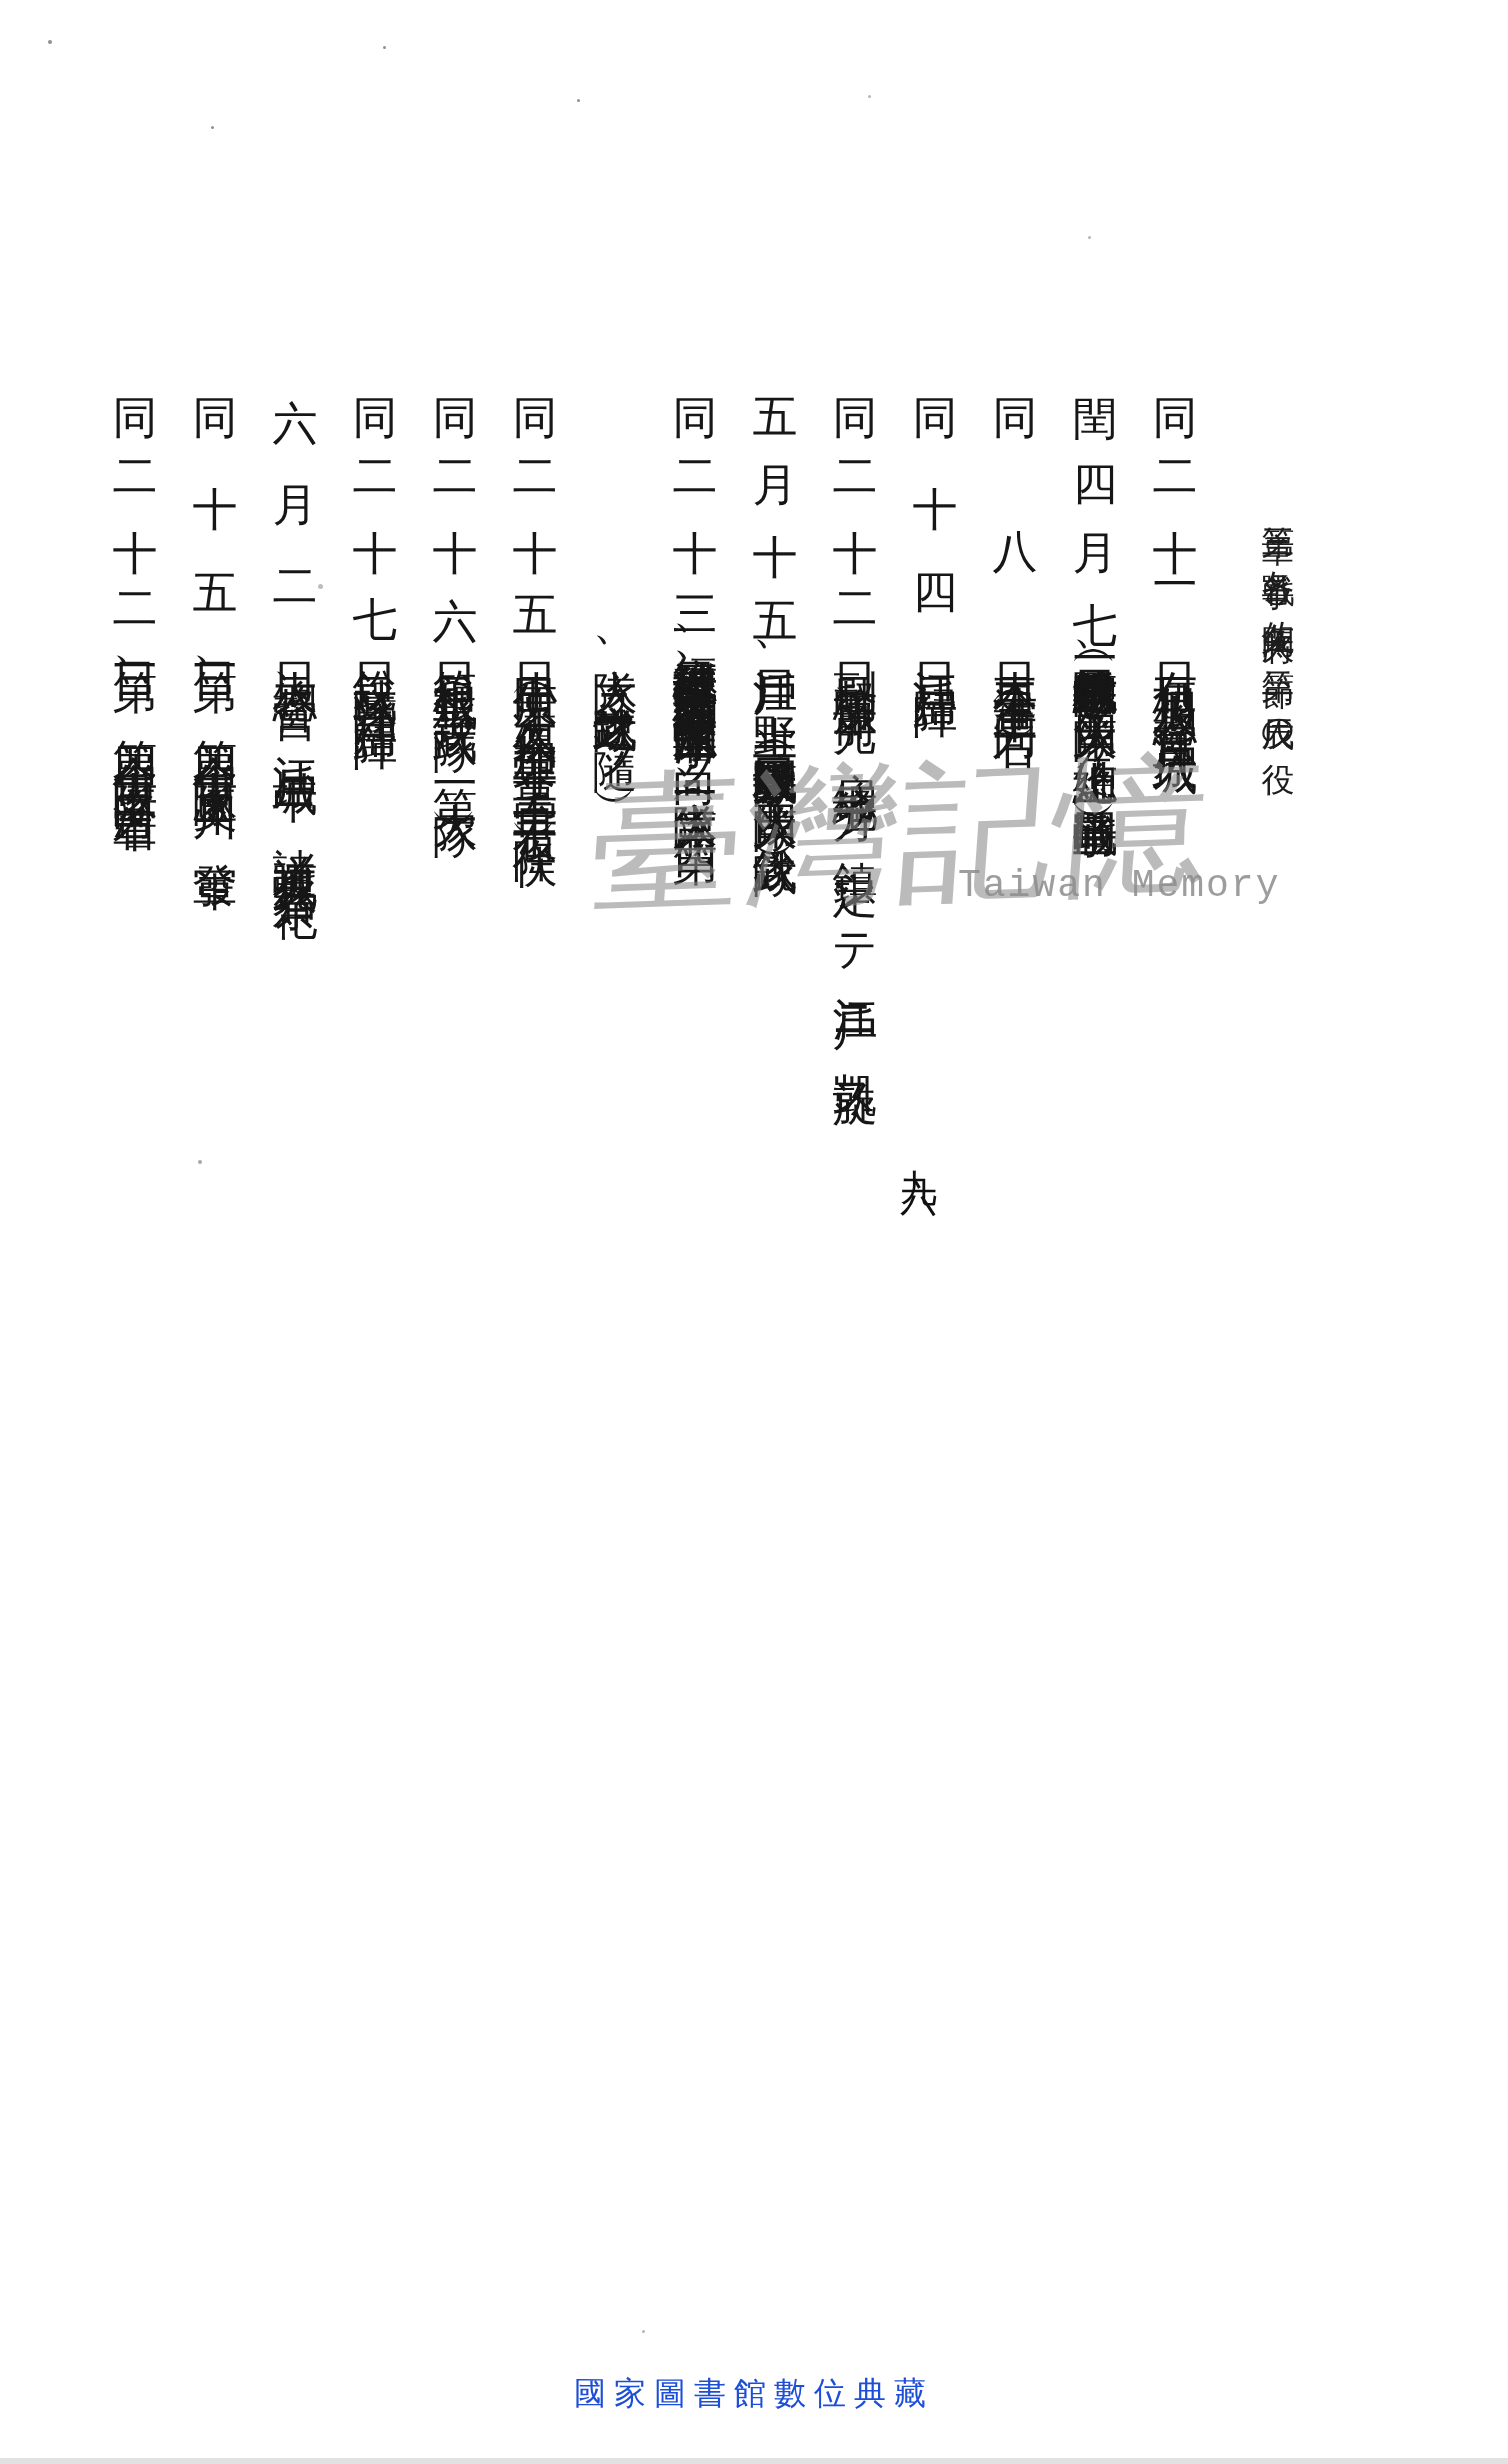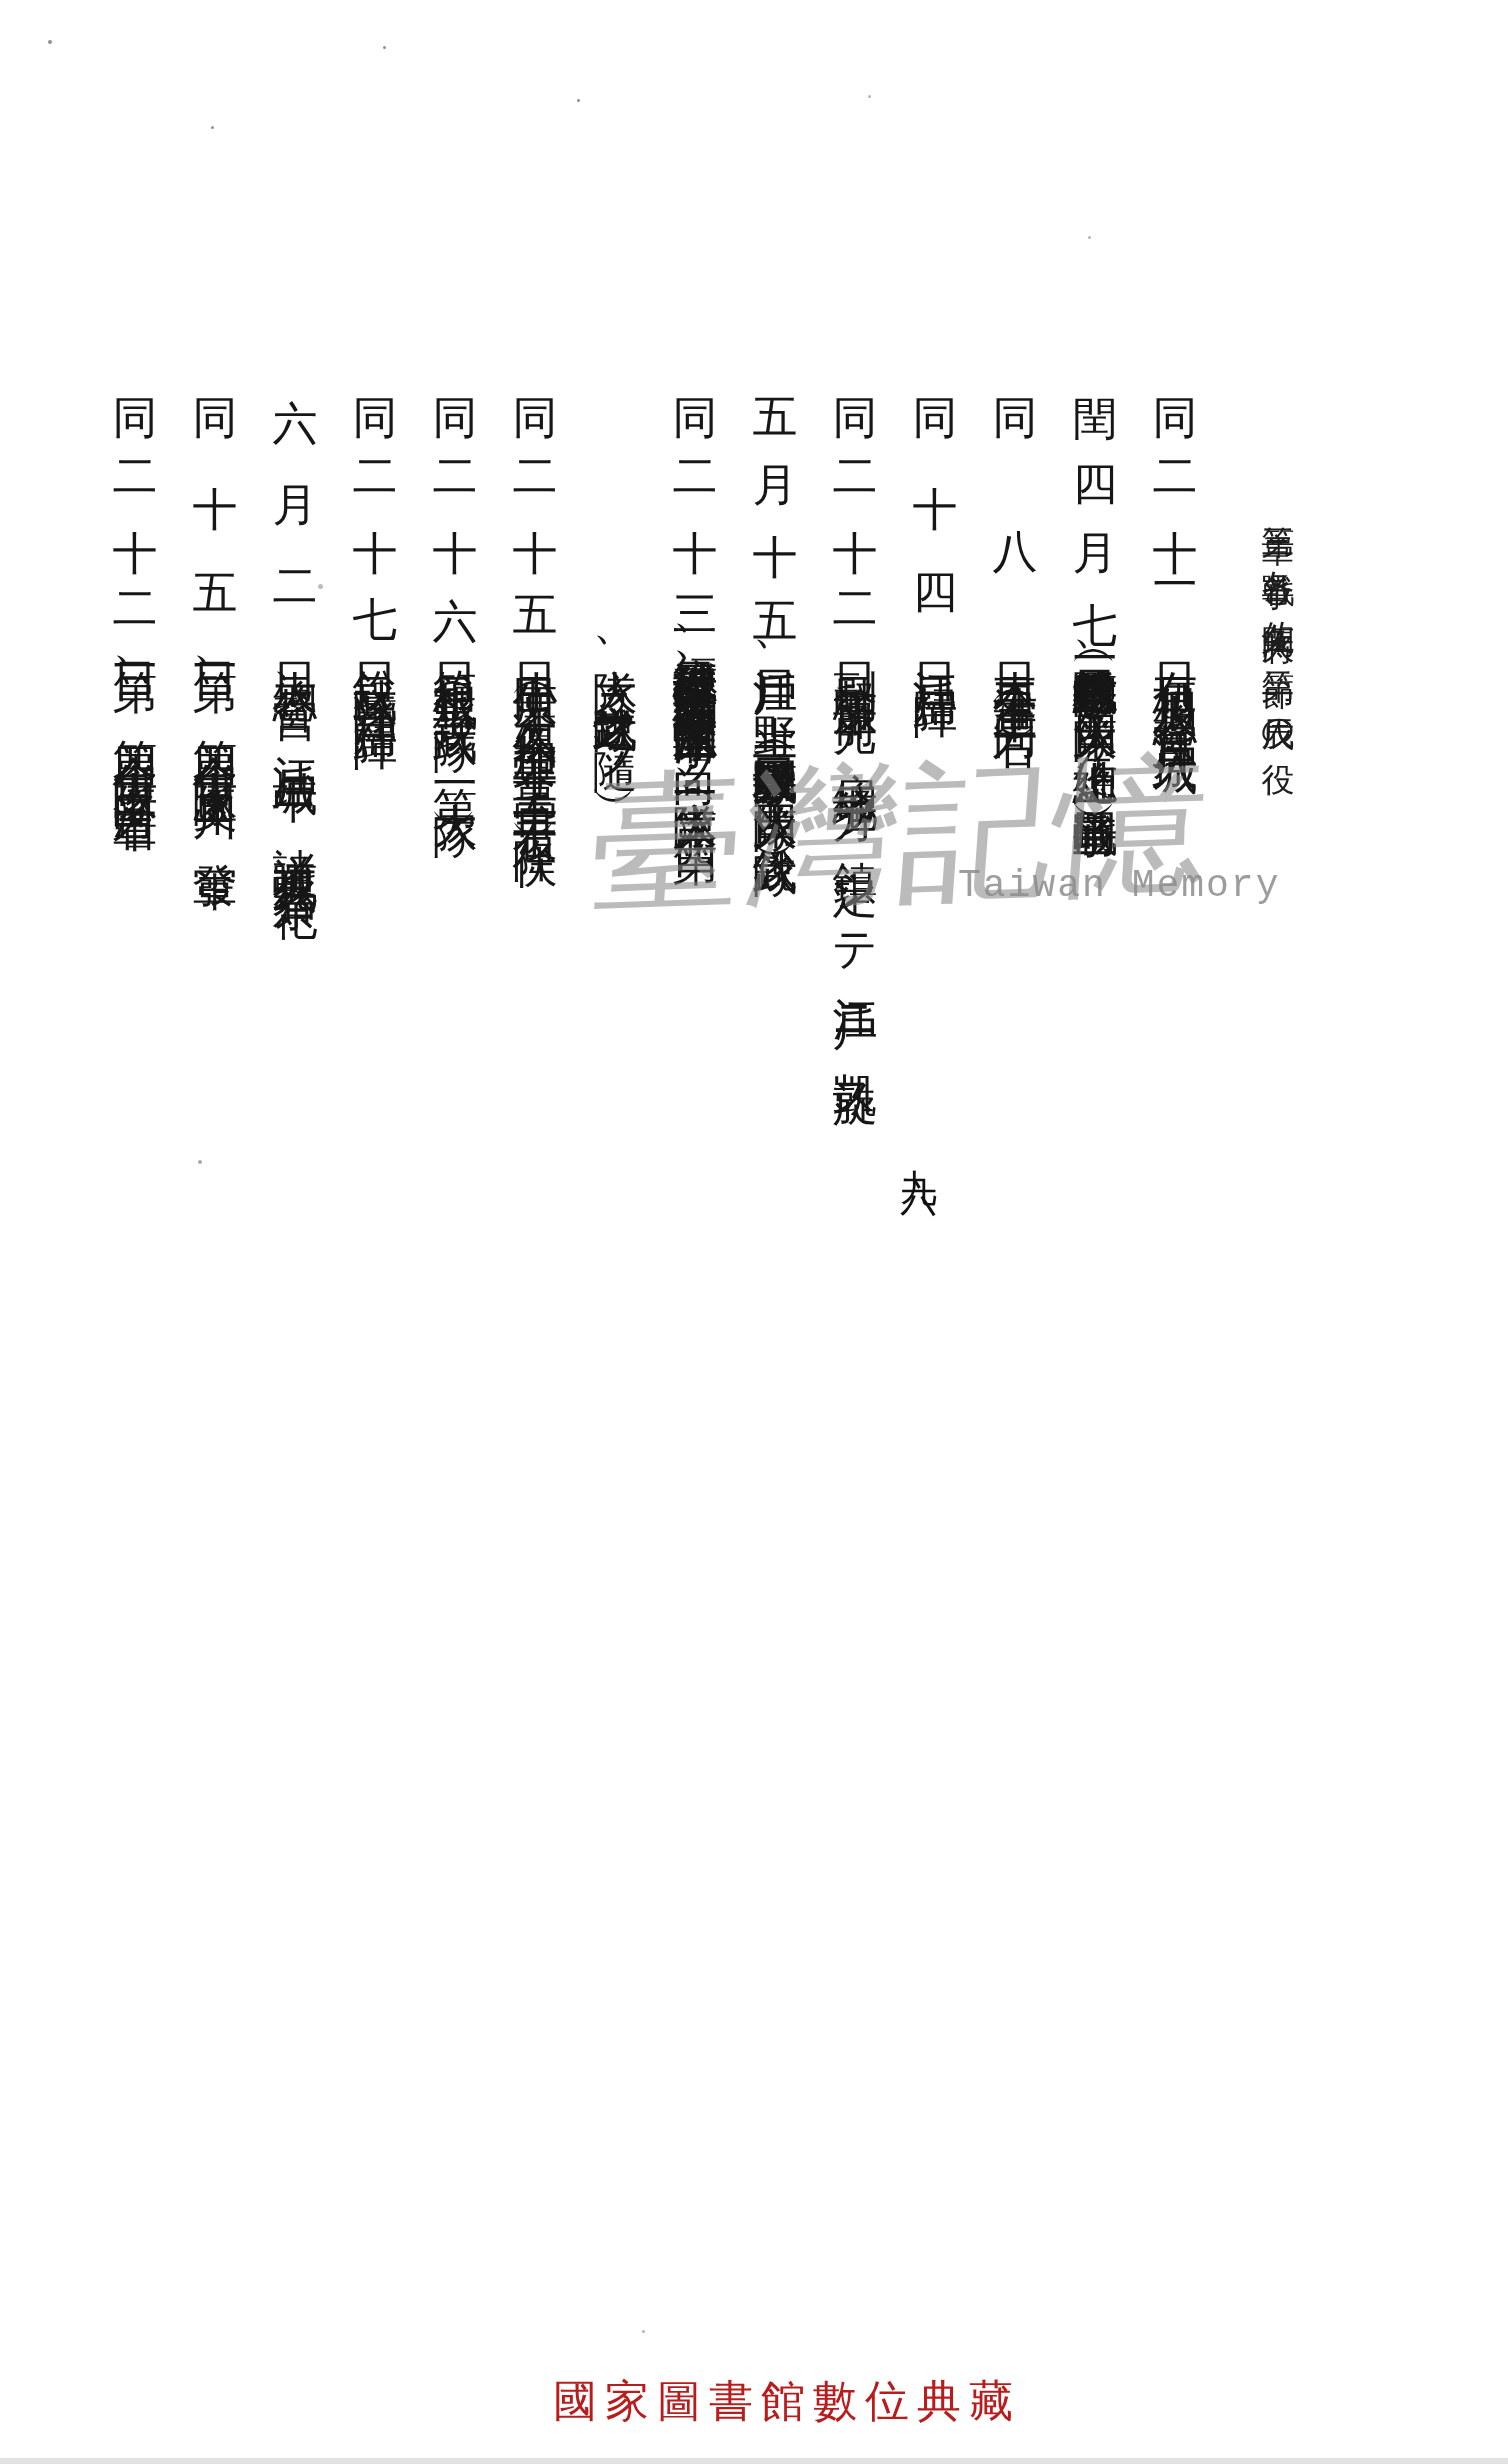--- a/index.html
+++ b/index.html
@@ -49,22 +49,22 @@
   }
   .wm-latin{
     position:absolute;top:864px;left:958px;
     font-size:38px;letter-spacing:2px;
     color:rgba(140,140,140,0.85);
     font-family:Liberation Mono, monospace;
     z-index:6;white-space:nowrap;
   }
   
   .stamp{
-    position:absolute;top:2372px;left:553px;
-    font-size:44px;letter-spacing:8px;color:#b91c1c;z-index:2;
+    position:absolute;top:2372px;left:574px;
+    font-size:32px;letter-spacing:8px;color:#1d4ed8;z-index:2;
     white-space:nowrap;
   }
   
   .edge{position:absolute;left:0;right:0;bottom:0;height:6px;background:#e2e2e2;z-index:1;}
   .speck{position:absolute;border-radius:50%;background:#8f8f8f;z-index:1;}
 </style>
 </head>
 <body>
 
 <div class="running-head">第三章　各戰爭と佐久間大將　第二節　戊辰の役</div>

